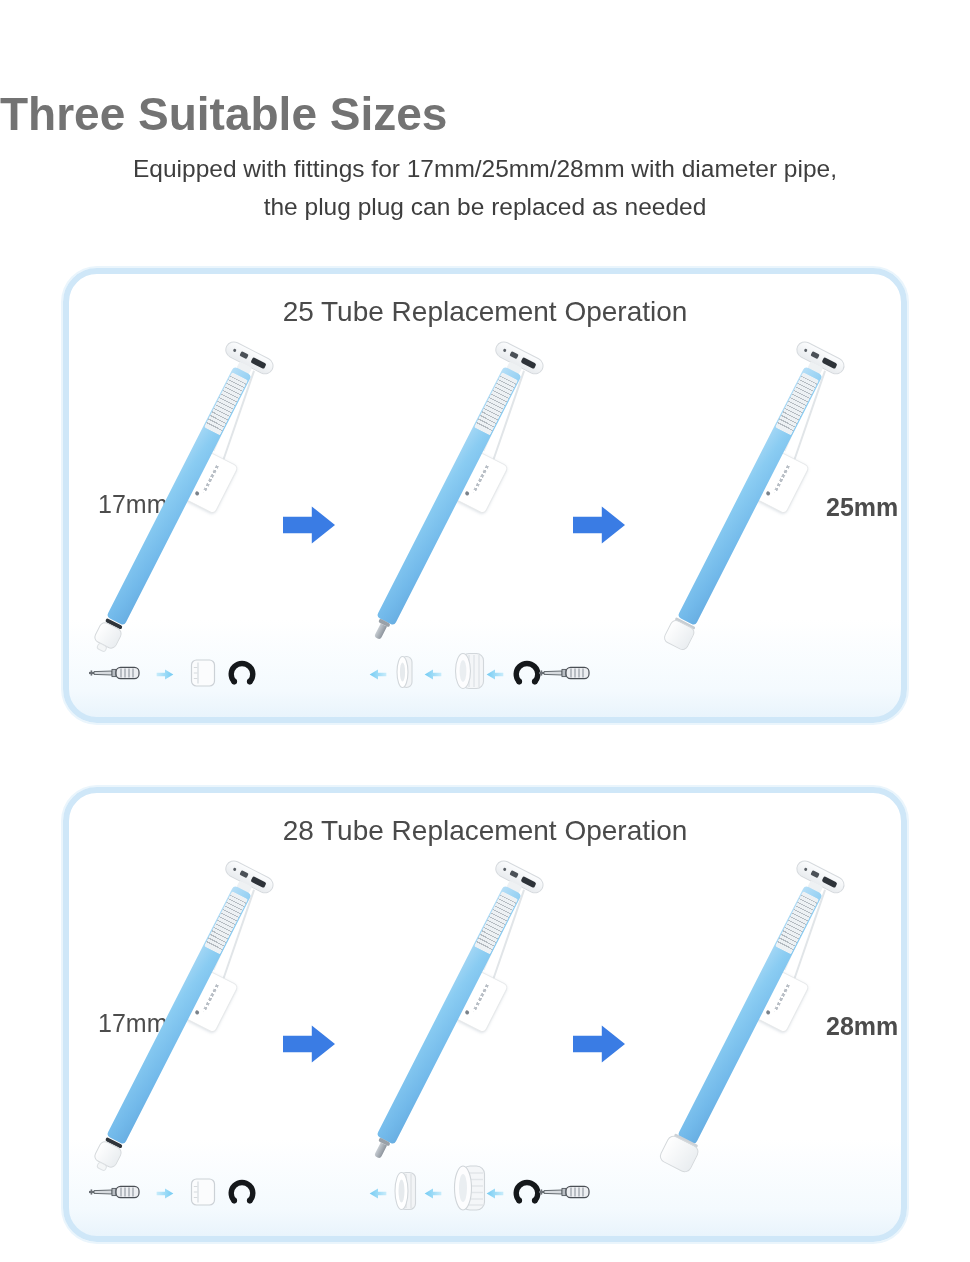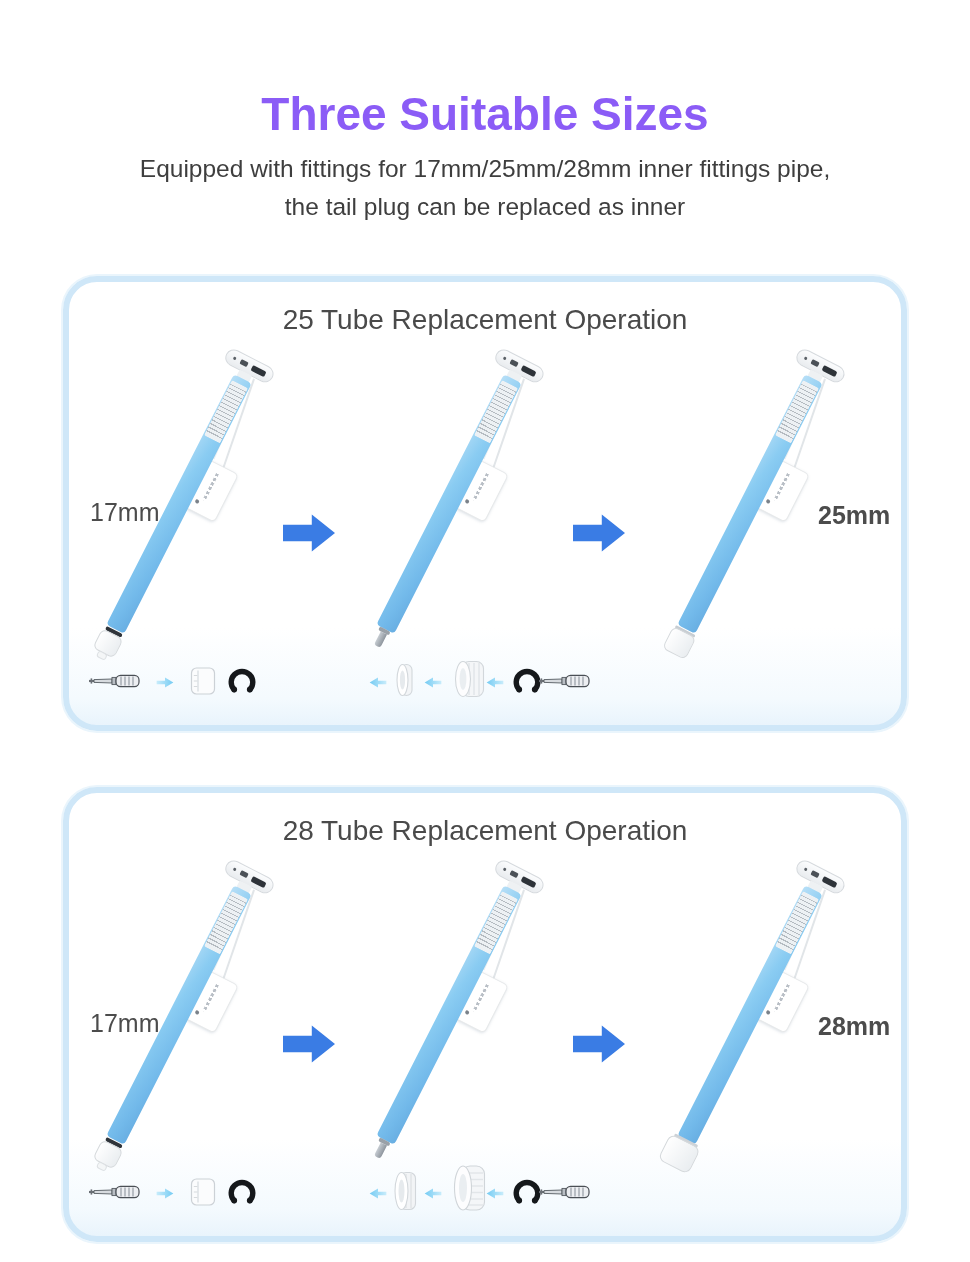--- a/index.html
+++ b/index.html
@@ -4,42 +4,42 @@
 <style>
   html,body{margin:0;padding:0;}
   body{
     width:970px;height:1262px;position:relative;overflow:hidden;
     background:#ffffff;
     font-family:"Liberation Sans", sans-serif;
     color:#3e3e3e;
   }
   
   .page-title{
-    position:absolute;top:56px;left:0;width:970px;text-align:center;
-    font-size:46px;font-weight:700;color:#8b5cf6;letter-spacing:0;
+    position:absolute;top:56px;left:0;width:970px;text-align:left;
+    font-size:46px;font-weight:700;color:#737373;letter-spacing:0;
   }
   .page-subtitle{
     position:absolute;top:150px;left:0;width:970px;text-align:center;
     font-size:24.5px;line-height:38px;color:#3e3e3e;font-weight:400;
   }
   
   .panel{
     position:absolute;left:63px;width:844px;height:455px;box-sizing:border-box;
     border:6px solid #cfe7f8;border-radius:34px;
     background:linear-gradient(180deg,#ffffff 0%,#ffffff 78%,#f4fafe 94%,#e9f4fc 100%);
     box-shadow:0 0 0 2px #eaf5fc;
   }
-  .panel.p1{top:276px;}
+  .panel.p1{top:268px;}
   .panel.p2{top:787px;}
   .panel-title{
     position:absolute;top:22px;left:0;width:100%;text-align:center;margin:0;
     font-size:28px;font-weight:400;color:#4a4a4a;
   }
   .size-label{
-    position:absolute;font-size:25px;color:#4c4c4c;
+    position:absolute;font-size:25px;color:#4c4c4c;margin-left:8px;
   }
   .size-label.left{left:21px;top:216px;}
   .size-label.right{left:749px;top:219px;font-weight:bold;}
   
   .step-arrow{position:absolute;width:52px;height:40px;}
   .step-arrow.a1{left:214px;top:231px;}
   .step-arrow.a2{left:504px;top:231px;}
   
   .tube{position:absolute;width:120px;height:340px;}
   .tube.pos1{left:48px;top:56px;}
@@ -164,22 +164,22 @@
       <rect x="10" y="2" width="22.5" height="44" rx="8" fill="#f4f6f8" stroke="#d0d5d9" stroke-width="1.1"></rect>
       <path d="M12 9h19 M12 15.5h19 M12 22h19 M12 28.5h19 M12 35h19 M12 41h19" stroke="#e2e6e9" stroke-width="1.6" fill="none"></path>
       <ellipse cx="11" cy="24" rx="8.5" ry="22" fill="#fdfdfe" stroke="#d0d5d9" stroke-width="1.1"></ellipse>
       <ellipse cx="11" cy="24" rx="4" ry="14" fill="#eaeef1"></ellipse>
     </symbol>
   </defs>
 </svg>
 
 <h1 class="page-title">Three Suitable Sizes</h1>
 <div class="page-subtitle">
-  <div>Equipped with fittings for 17mm/25mm/28mm inner fittings pipe,</div>
-  <div>the tail plug can be replaced as inner</div>
+  <div>Equipped with fittings for 17mm/25mm/28mm with diameter pipe,</div>
+  <div>the plug plug can be replaced as needed</div>
 </div>
 
 <section class="panel p1">
   <h2 class="panel-title">25 Tube Replacement Operation</h2>
   <div class="size-label left">17mm</div>
   <div class="size-label right">25mm</div>
 
   <div class="tube pos1 cap17">
     <div class="tube-rot">
       <div class="t-string"></div>

